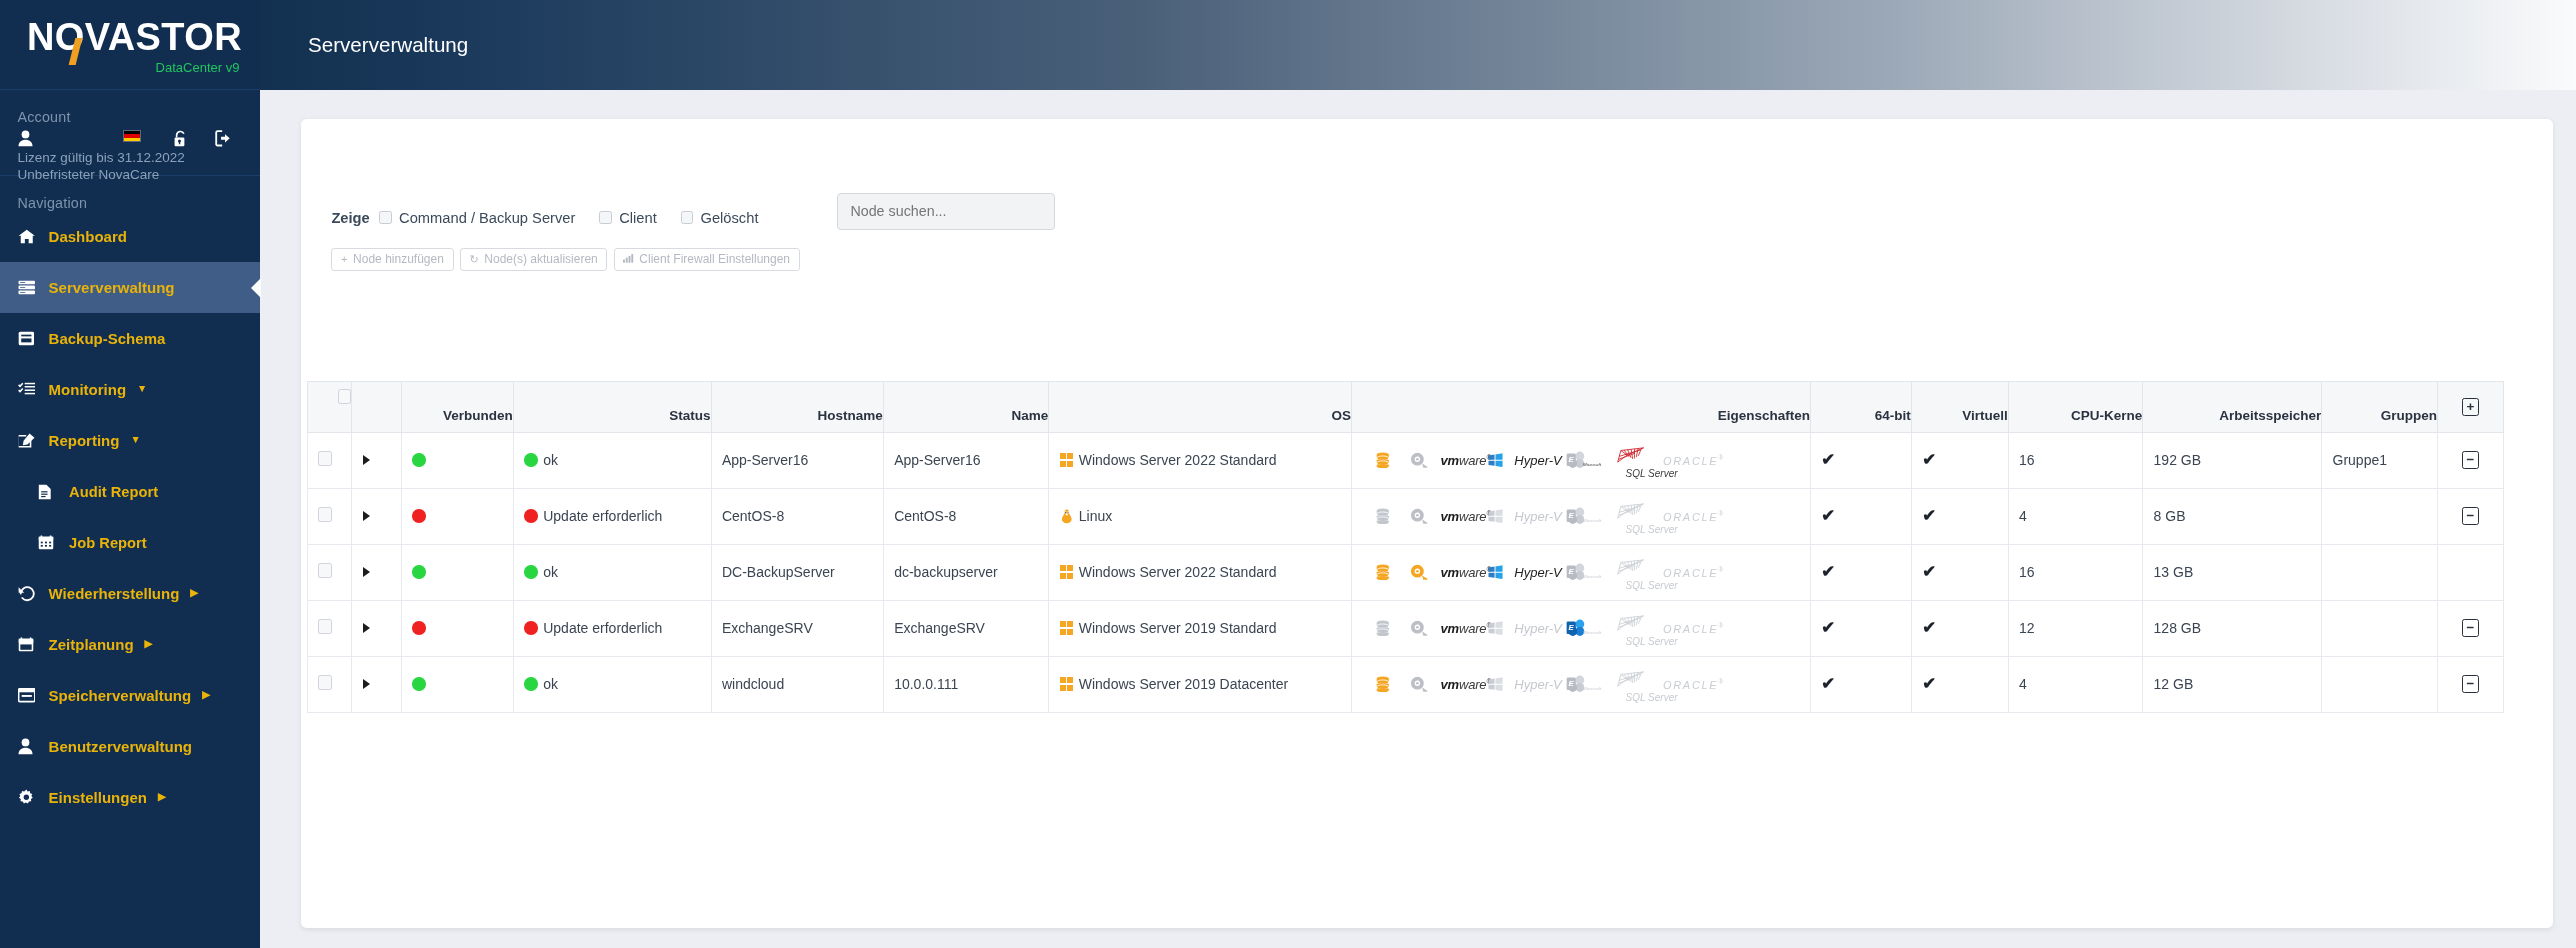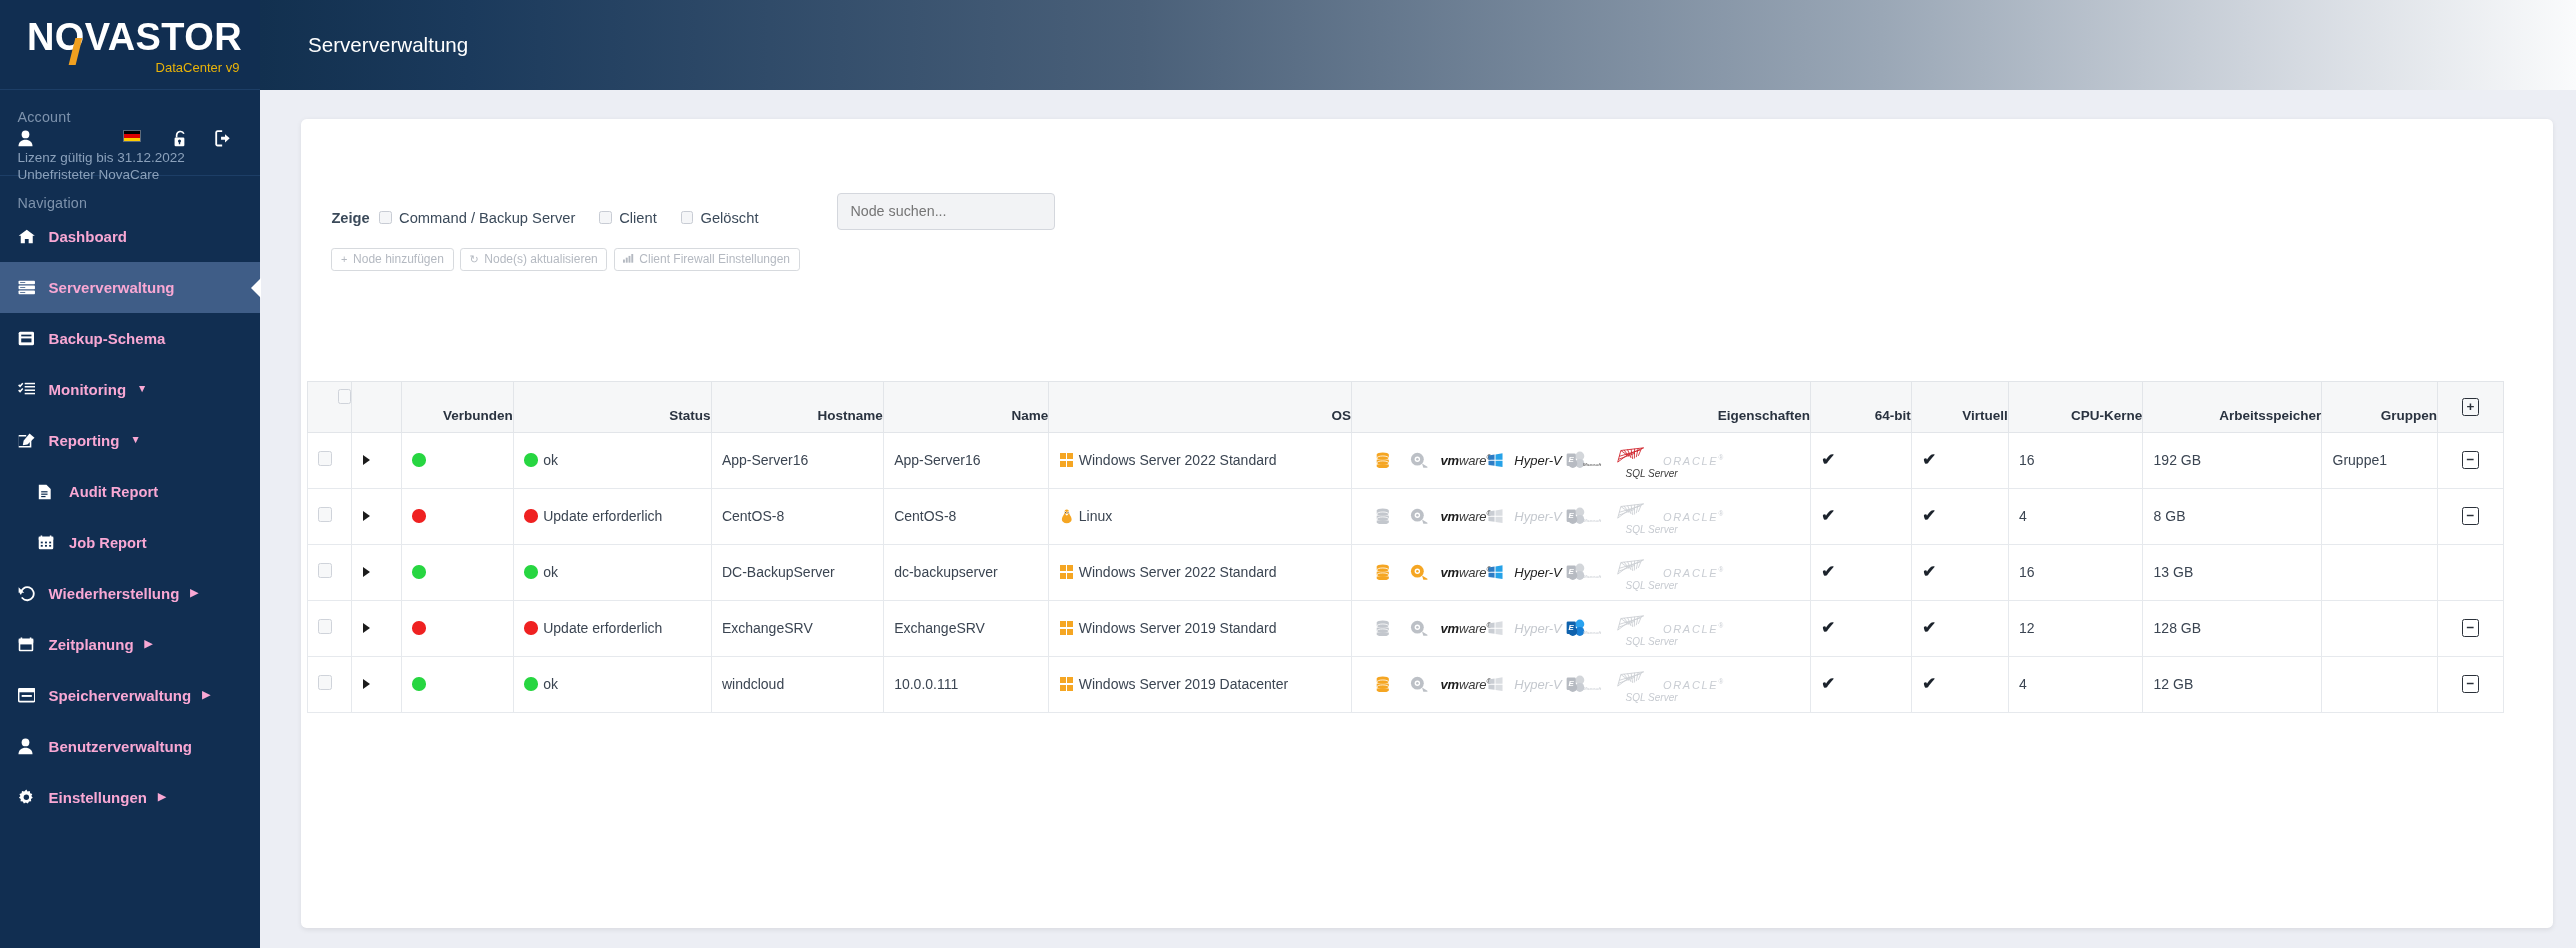--- a/index.html
+++ b/index.html
@@ -28,21 +28,21 @@
     color: #ffffff; line-height: 1;
   }
   #logo-slash-bar {
     position: absolute; left: 45px; top: 20px;
     width: 7.1px; height: 27px;
     background: #f0a020;
     transform: skewX(-14deg);
   }
   #brand-sub {
     position: absolute; right: 20.6px; top: 60px;
-    font-size: 13px; color: #eab308; font-weight: normal;
+    font-size: 13px; color: #22c55e; font-weight: normal;
   }
 
   .side-label {
     font-size: 14.3px; color: #7e93ad;
     padding: 19px 0 0 17.5px; letter-spacing: 0.2px;
   }
 
   #account-block { height: 86px; border-bottom: 0.8px solid #1d3e66; position: relative; }
   #account-icons {
     position: absolute; left: 0; top: 40px; width: 260px; height: 20.6px;
@@ -59,21 +59,21 @@
   }
   #license {
     position: absolute; left: 17.5px; top: 60px;
     font-size: 13.5px; line-height: 16.7px; color: #8ba1bb; white-space: nowrap;
   }
 
   #nav { position: relative; }
   .nav-item {
     display: flex; align-items: center;
     height: 51px; padding-left: 17.5px;
-    font-size: 15px; font-weight: bold; color: #f9a8d4;
+    font-size: 15px; font-weight: bold; color: #eab308;
     position: relative; cursor: pointer; white-space: nowrap;
   }
   .nav-item.active { background: #3f5d87; }
   .nav-item.active::after {
     content: ""; position: absolute; right: -0.8px; top: 50%;
     transform: translateY(-50%);
     border-top: 10.3px solid transparent;
     border-bottom: 10.3px solid transparent;
     border-right: 10.3px solid #ffffff;
   }

